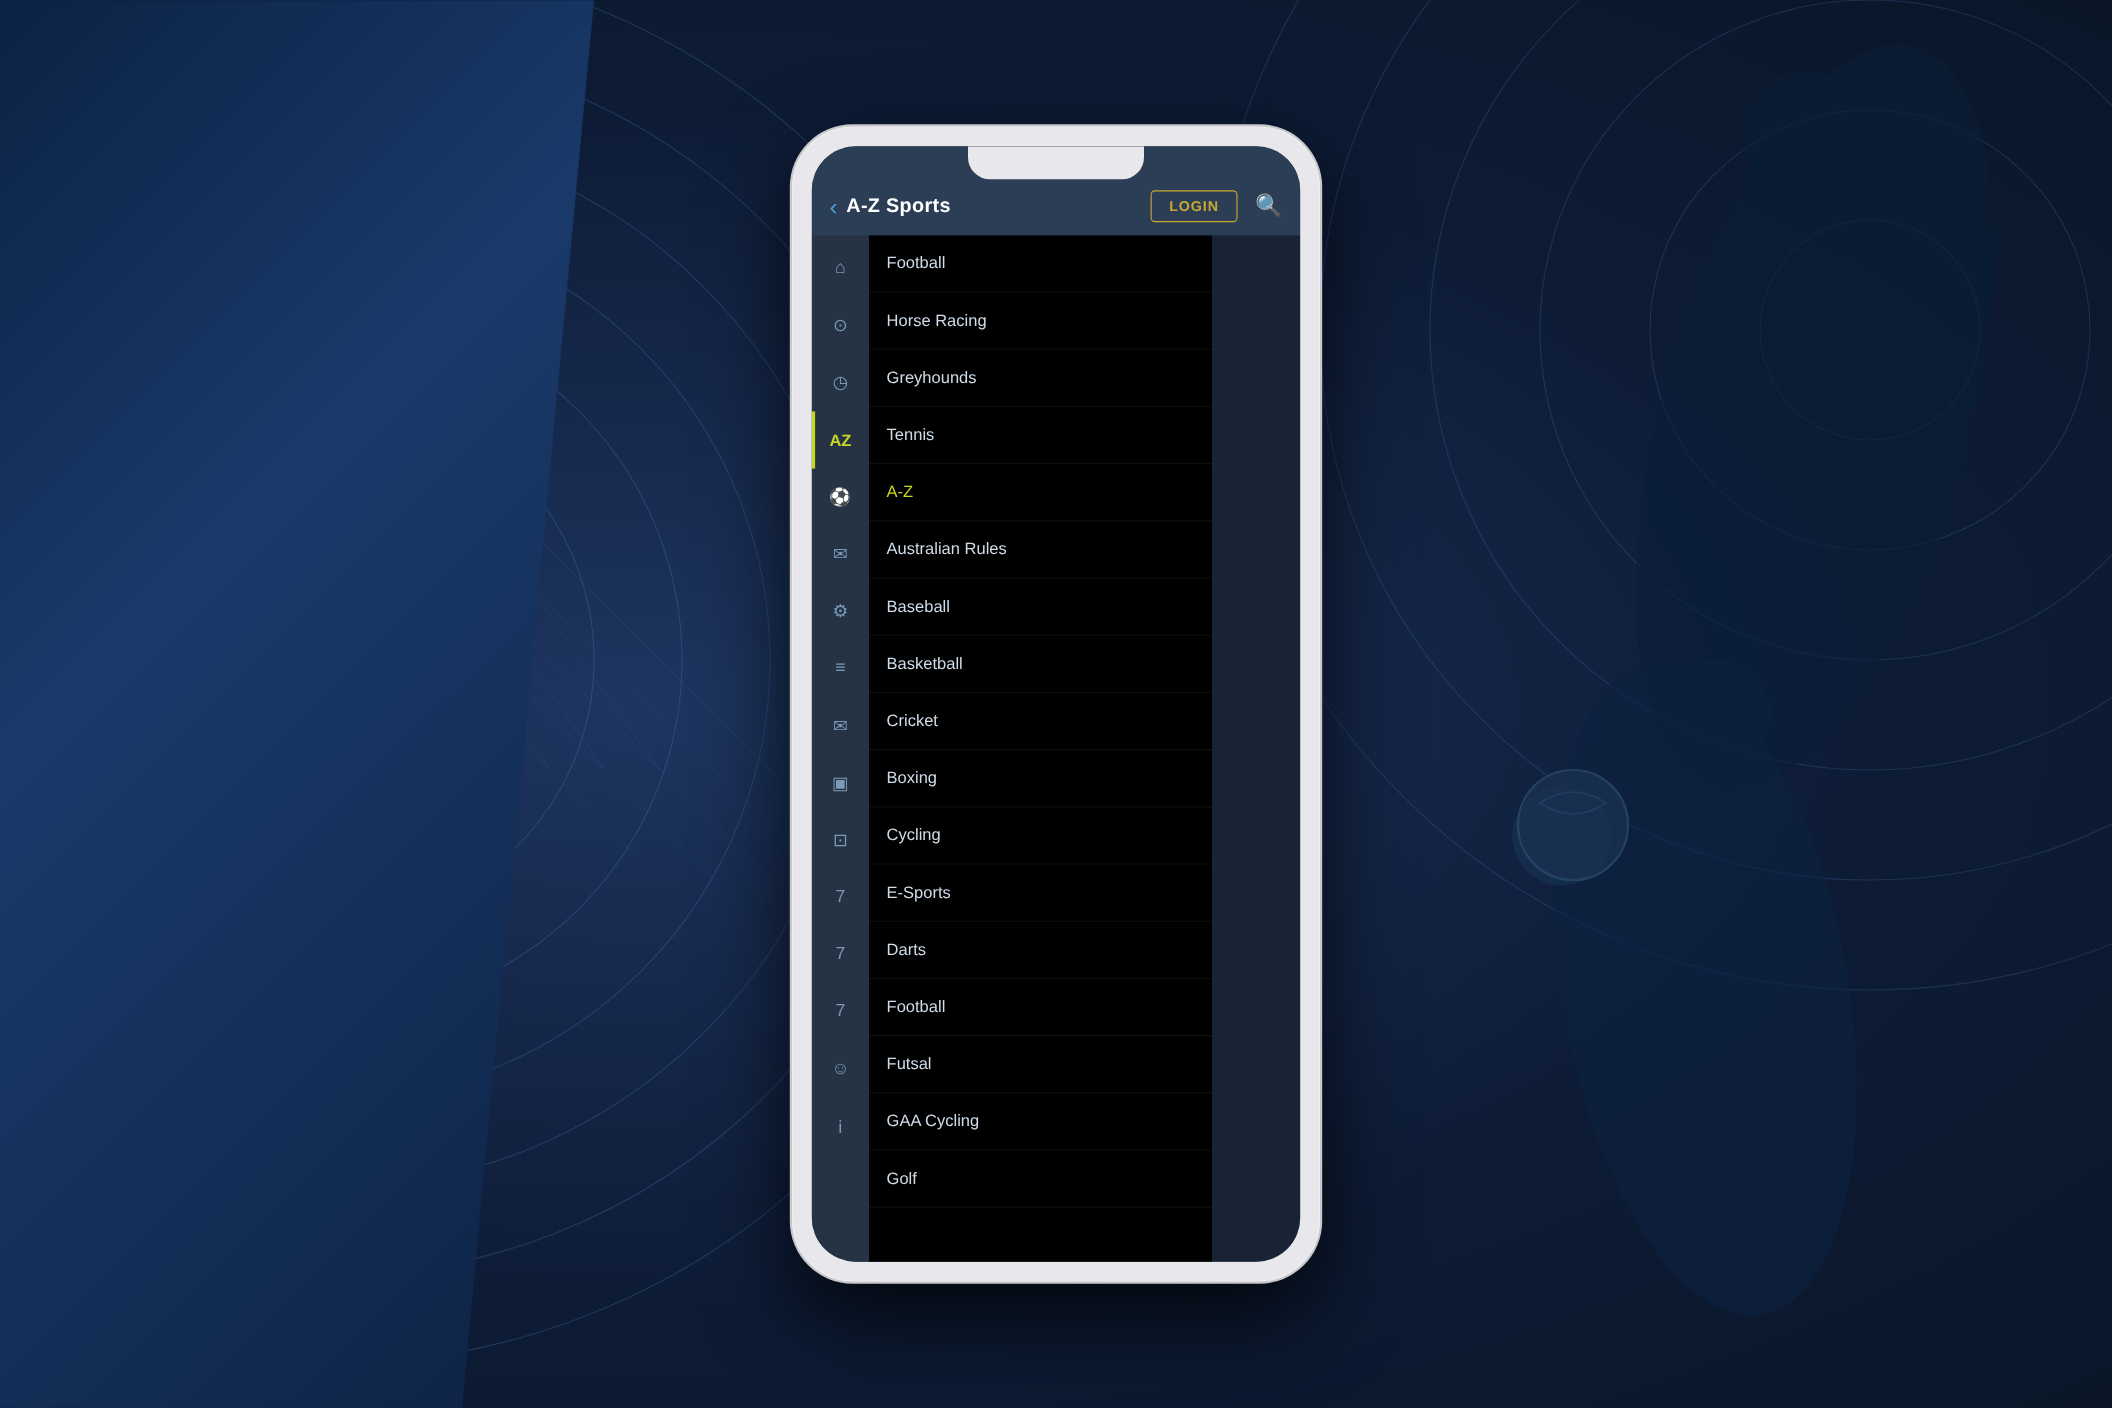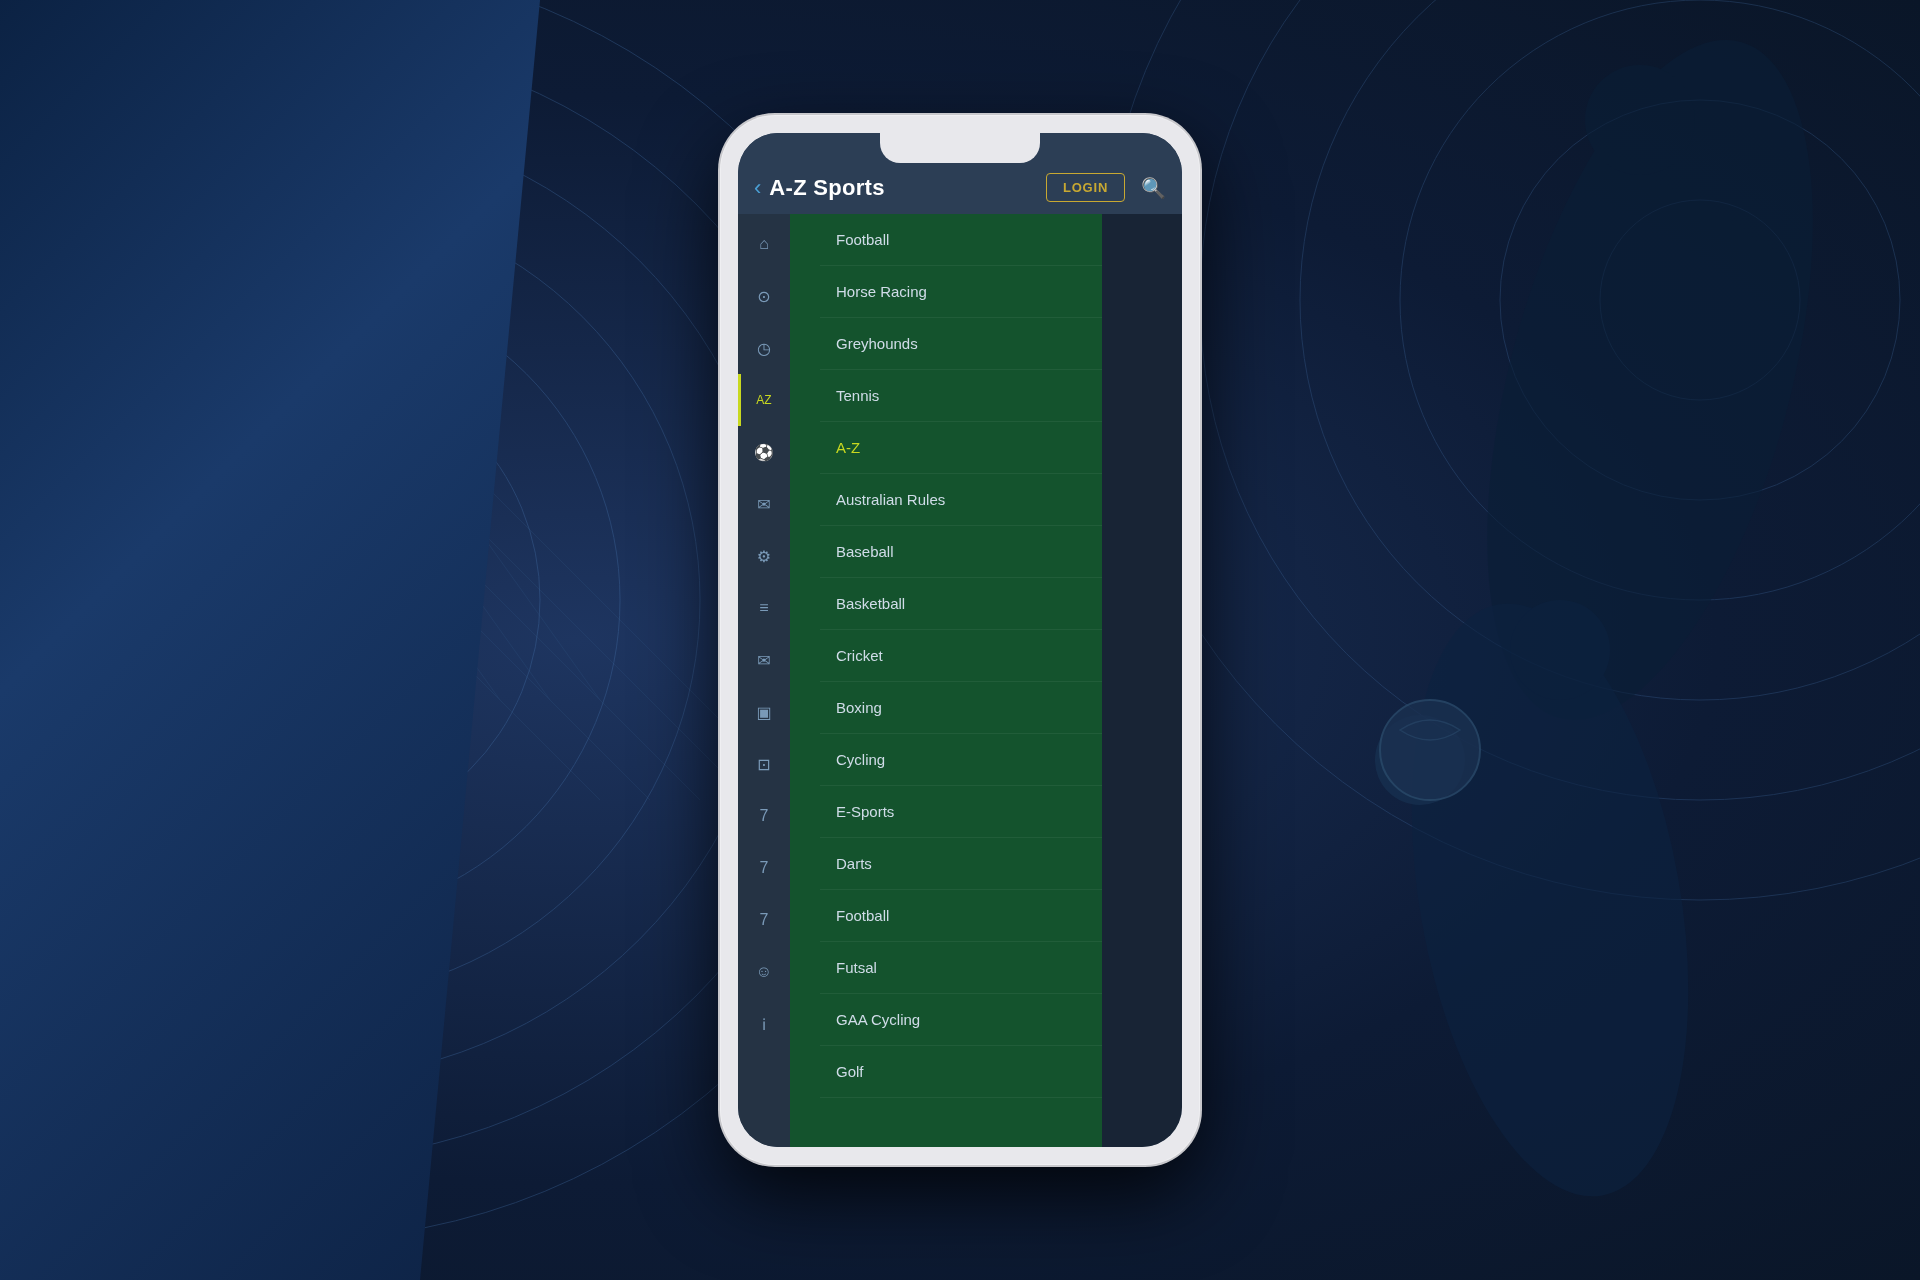--- a/index.html
+++ b/index.html
@@ -89,21 +89,21 @@
 
     .header-back {
       color: #4a9fd4;
       font-size: 22px;
       cursor: pointer;
     }
 
     .header-title {
       flex: 1;
       color: #ffffff;
-      font-size: 22px;
+      font-size: 18px;
       font-weight: 600;
       letter-spacing: 0.3px;
     }
 
     .header-login-btn {
       background: transparent;
       border: 1.5px solid #c8a832;
       color: #c8a832;
       padding: 6px 16px;
       border-radius: 4px;
@@ -158,24 +158,23 @@
       left: 0;
       top: 0;
       bottom: 0;
       width: 3px;
       background: #c8d820;
     }
 
     
     .sport-list {
       flex: 1;
-      background: #14532d;
+      background: #000000;
       overflow-y: auto;
       scrollbar-width: none;
-      padding-left: 30px;
     }
 
     .sport-list::-webkit-scrollbar { display: none; }
 
     .sport-item {
       display: flex;
       align-items: center;
       padding: 0 16px;
       height: 52px;
       border-bottom: 1px solid rgba(255,255,255,0.06);
@@ -282,21 +281,21 @@
         <button class="header-login-btn">LOGIN</button>
         <span class="header-search-icon">🔍</span>
       </div>
 
       <div class="app-content">
 
         <div class="sidebar-icons" id="sidebar-icons">
             <div class="sidebar-icon-item" style="font-size: 16px; font-weight: 400;">⌂</div>
             <div class="sidebar-icon-item" style="font-size: 16px; font-weight: 400;">⊙</div>
             <div class="sidebar-icon-item" style="font-size: 16px; font-weight: 400;">◷</div>
-            <div class="sidebar-icon-item active" style="font-size: 12px; font-weight: 400;">AZ</div>
+            <div class="sidebar-icon-item active" style="font-size: 15px; font-weight: 700;">AZ</div>
             <div class="sidebar-icon-item" style="font-size: 16px; font-weight: 400;">⚽</div>
             <div class="sidebar-icon-item" style="font-size: 16px; font-weight: 400;">✉</div>
             <div class="sidebar-icon-item" style="font-size: 16px; font-weight: 400;">⚙</div>
             <div class="sidebar-icon-item" style="font-size: 16px; font-weight: 400;">≡</div>
             <div class="sidebar-icon-item" style="font-size: 16px; font-weight: 400;">✉</div>
             <div class="sidebar-icon-item" style="font-size: 16px; font-weight: 400;">▣</div>
             <div class="sidebar-icon-item" style="font-size: 16px; font-weight: 400;">⊡</div>
             <div class="sidebar-icon-item" style="font-size: 16px; font-weight: 400;">7</div>
             <div class="sidebar-icon-item" style="font-size: 16px; font-weight: 400;">7</div>
             <div class="sidebar-icon-item" style="font-size: 16px; font-weight: 400;">7</div>

